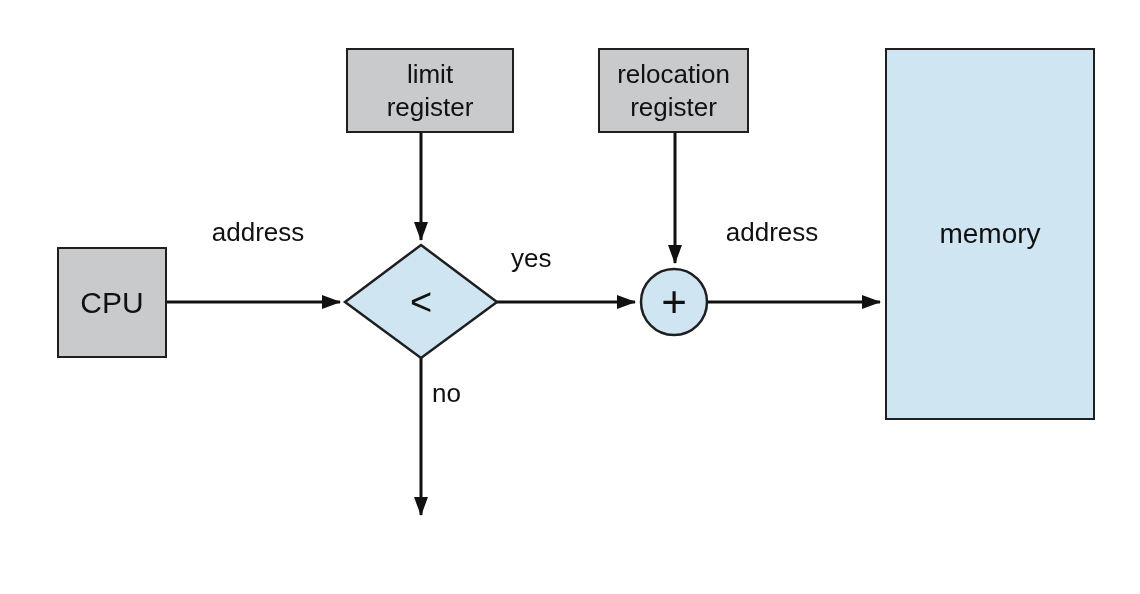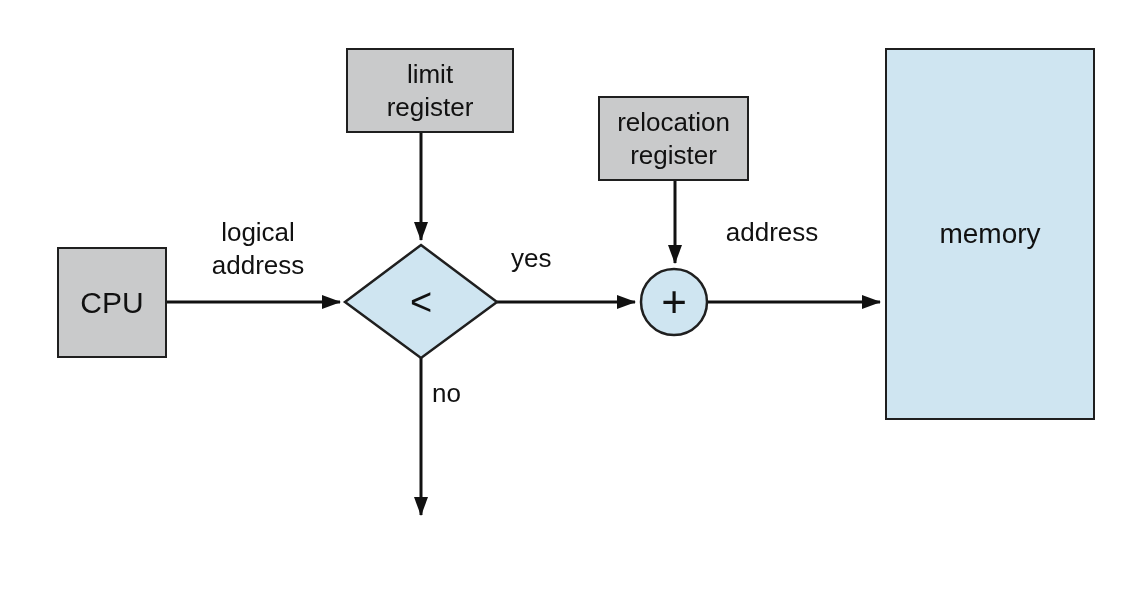--- a/index.html
+++ b/index.html
@@ -37,21 +37,21 @@
     left: 57px; top: 247px; width: 110px; height: 111px;
     font-size: 30px;
     text-align: right;
   }
   .limit-box {
     left: 346px; top: 48px; width: 168px; height: 85px;
     font-size: 26px; line-height: 33px;
   }
   .reloc-box {
     left: 598px; top: 48px; width: 151px; height: 85px;
-    font-size: 26px; line-height: 33px; margin-top: 48px;
+    font-size: 26px; line-height: 33px;
   }
   .memory-box {
     left: 885px; top: 48px; width: 210px; height: 372px;
     font-size: 28px;
   }
   .flow-label {
     position: absolute;
     font-size: 26px;
     line-height: 33px;
     white-space: nowrap;
@@ -115,21 +115,20 @@
   </div>
 
   <div class="node-box blue-box memory-box">
     <span>memory</span>
   </div>
 
   <div class="symbol symbol-lt">&lt;</div>
   <div class="symbol symbol-plus">+</div>
 
   <div class="flow-label centered label-logical">
-    <div>logical</div>
     <div>address</div>
   </div>
 
   <div class="flow-label label-yes">yes</div>
 
   <div class="flow-label centered label-physical">
     <div>address</div>
   </div>
 
   <div class="flow-label label-no">no</div>

